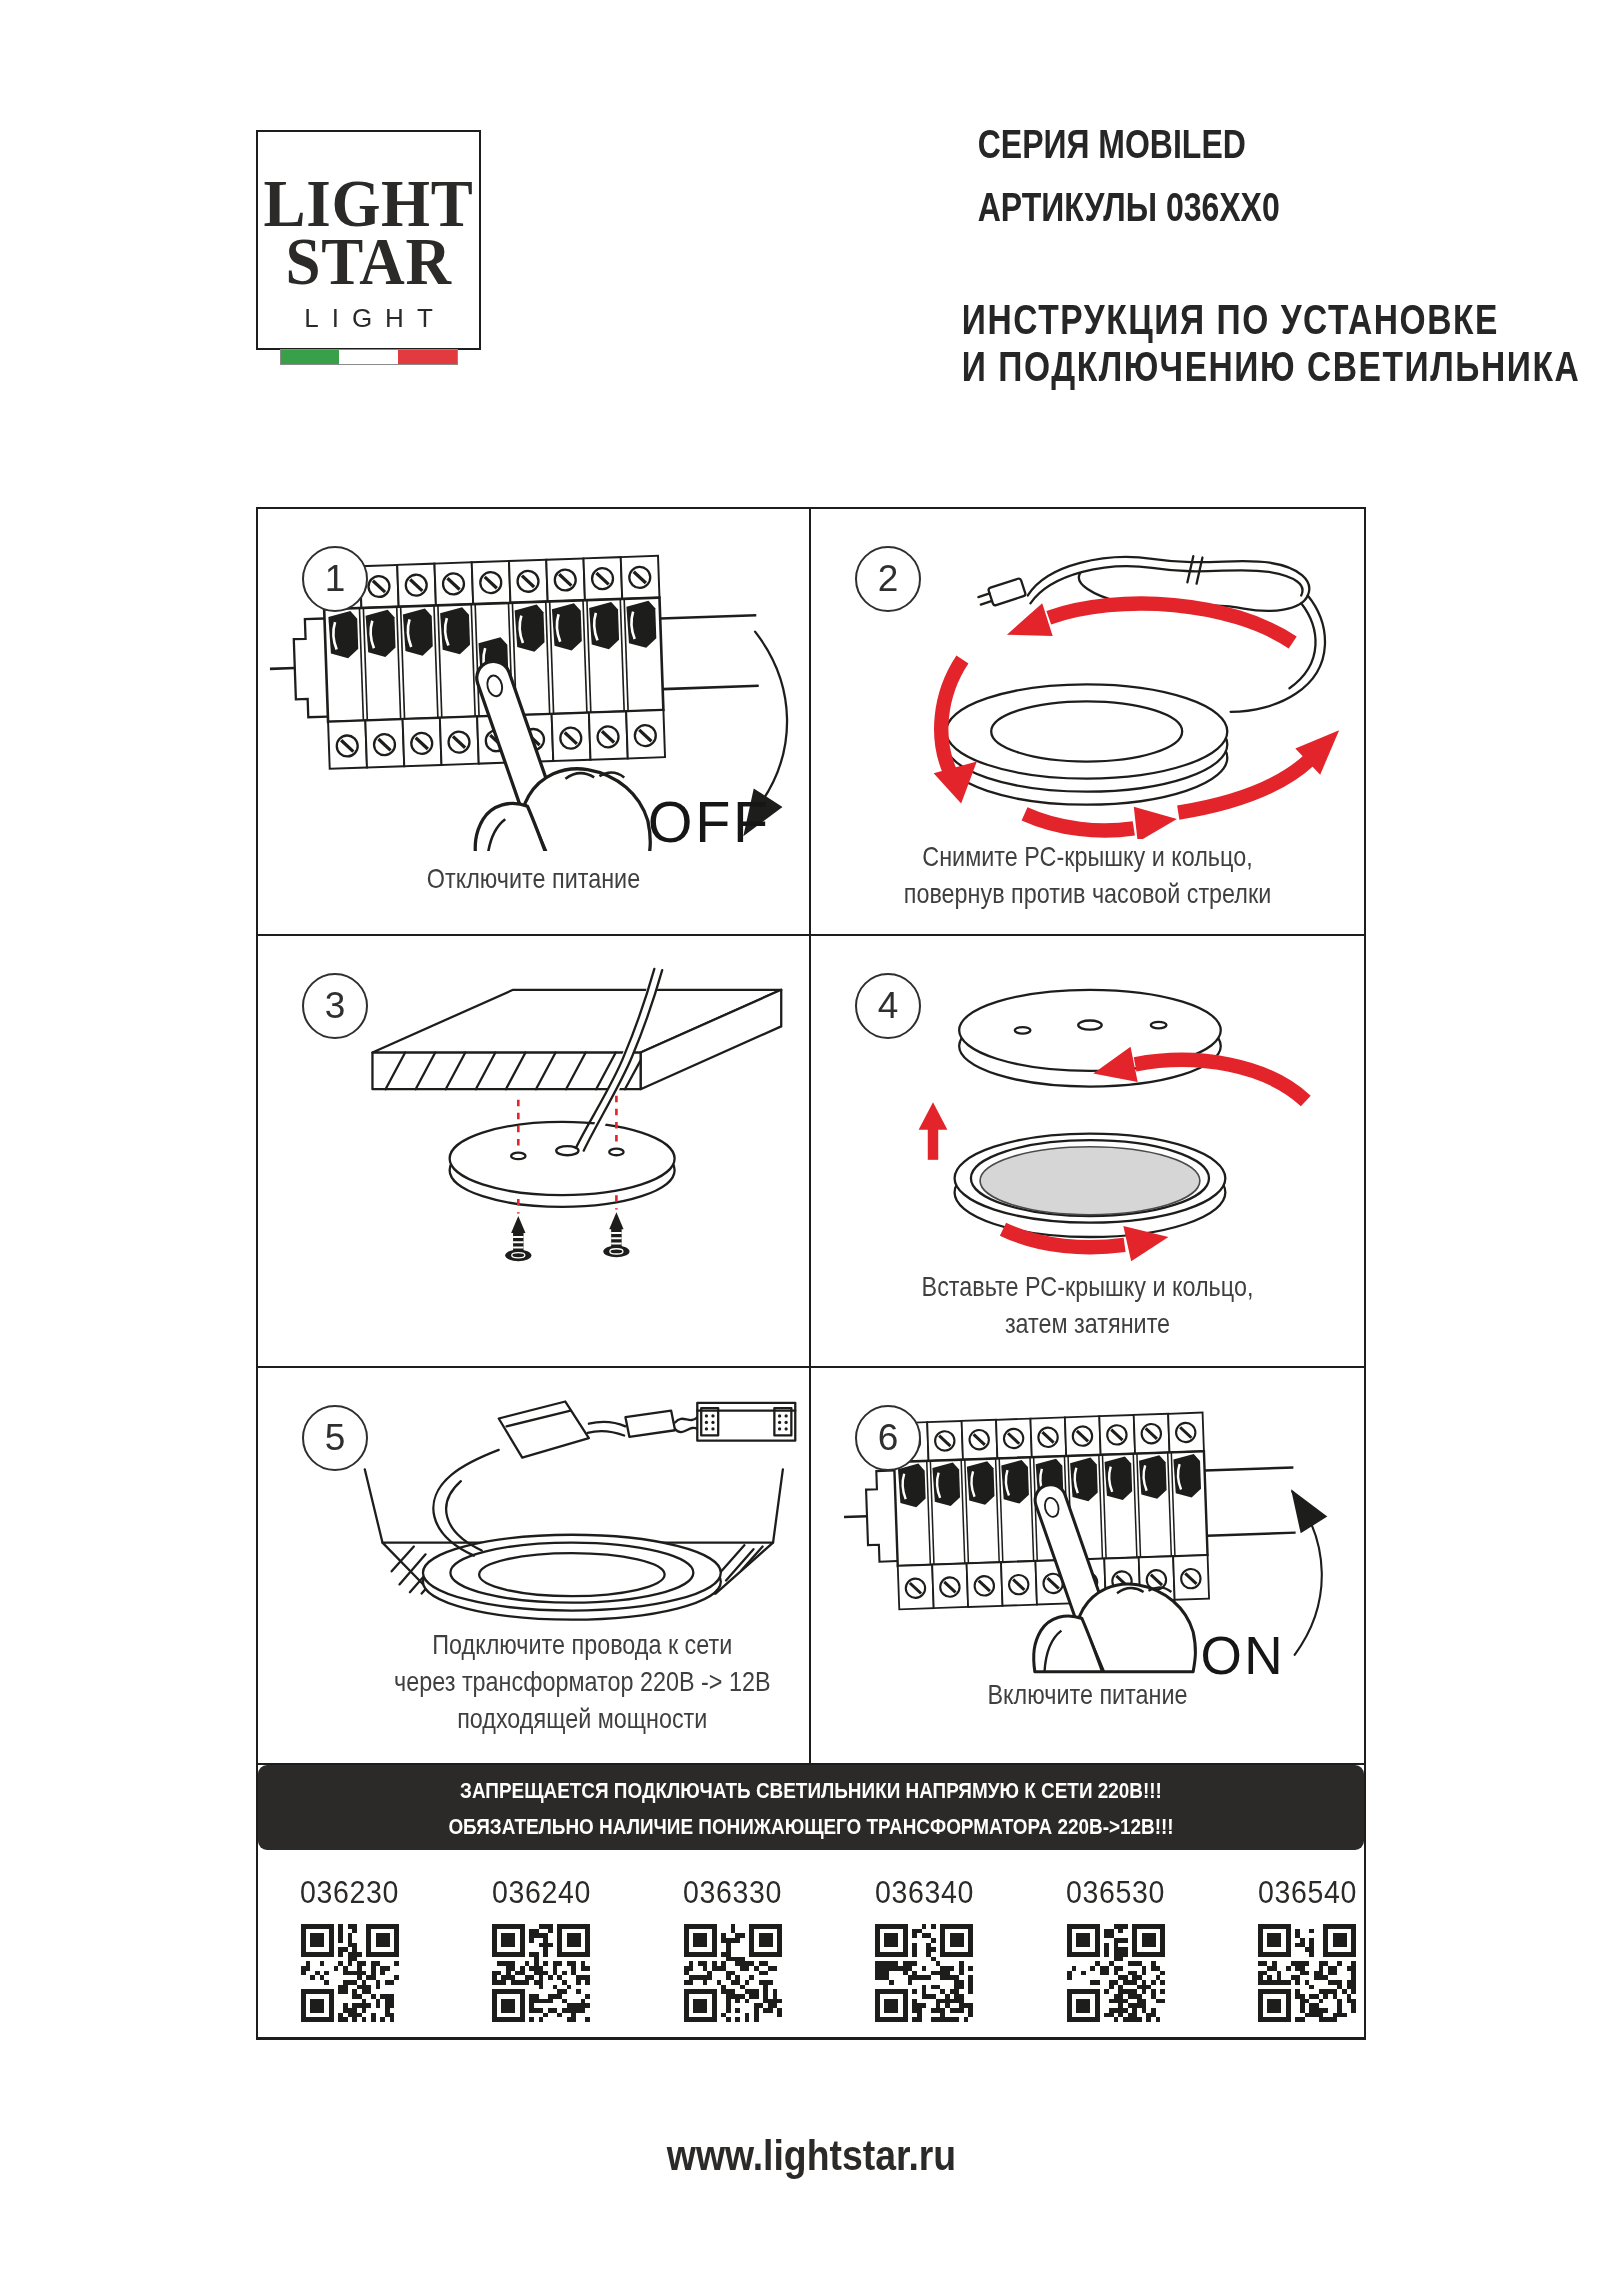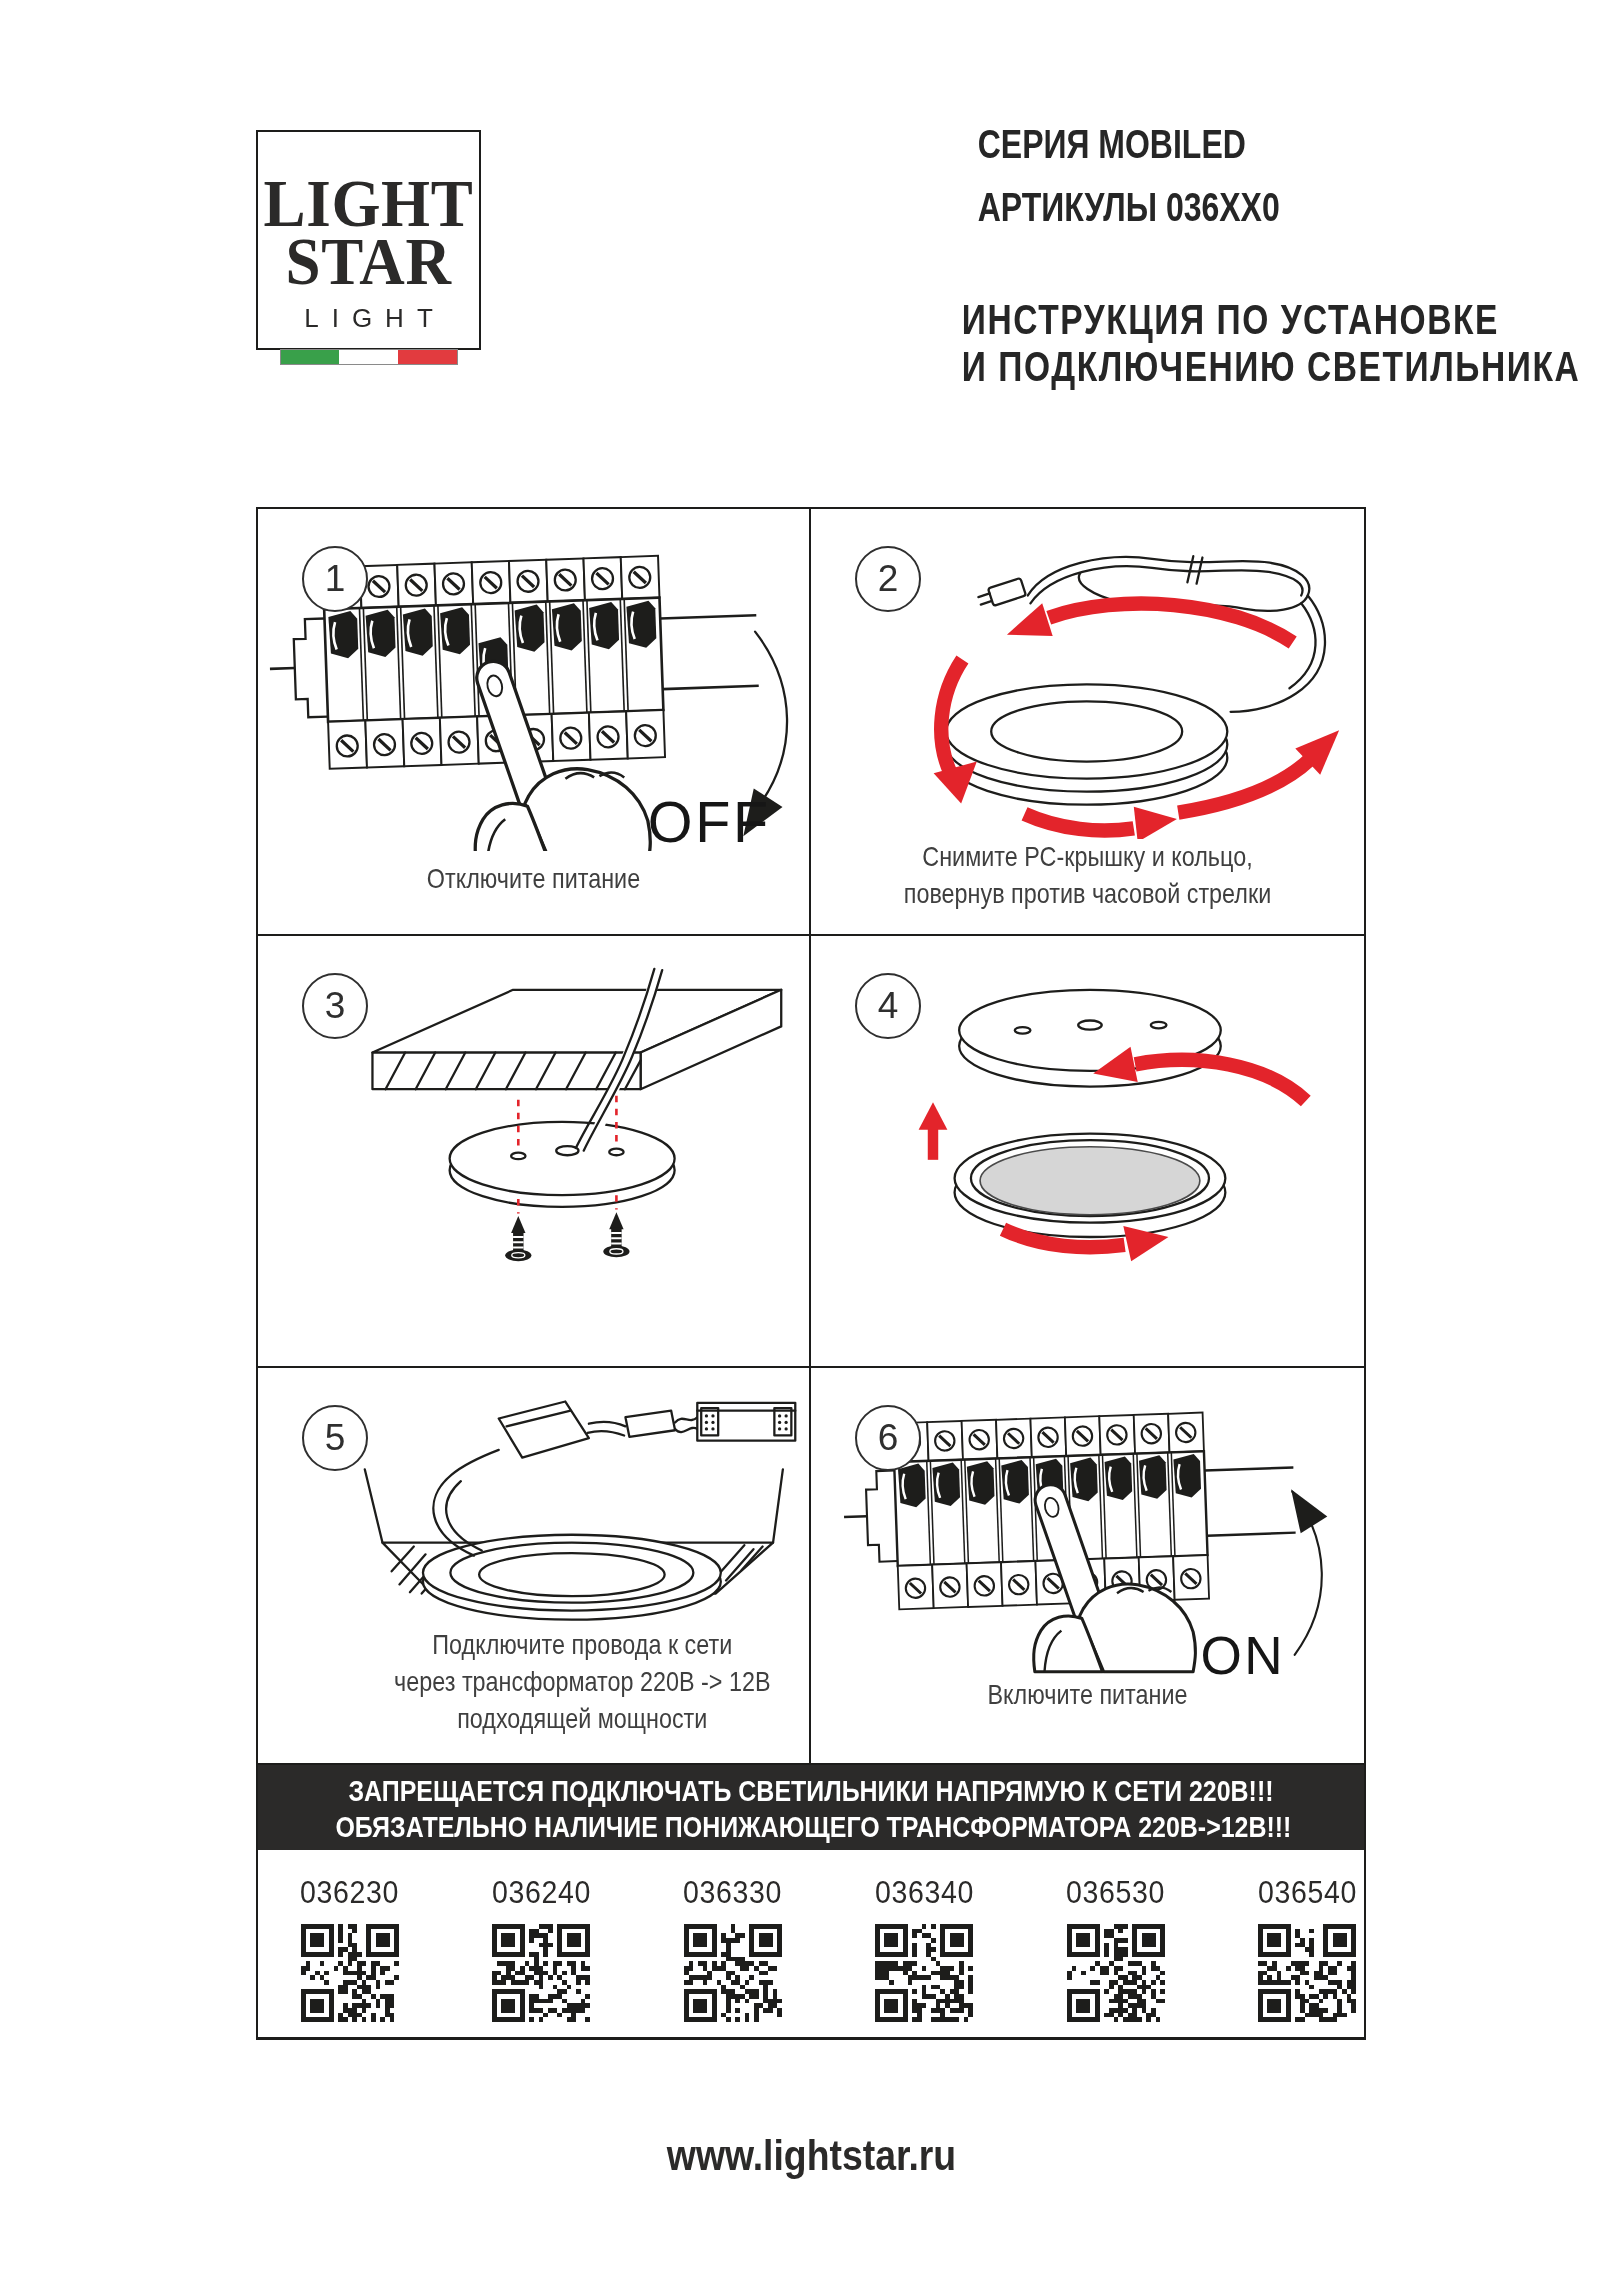--- a/index.html
+++ b/index.html
@@ -36,21 +36,21 @@
   .badge{position:absolute;left:44px;top:37px;width:62px;height:62px;border:2.6px solid #2f2f2f;
          border-radius:50%;text-align:center;line-height:62px;font-size:37px;color:#2f2f2f;background:#fff;}
 
   .caption{position:absolute;left:0;right:0;text-align:center;font-size:27.5px;line-height:37px;color:#3f3f3f;}
   .caption div{transform:scaleX(.85);transform-origin:50% 50%;white-space:nowrap;}
   .caption.left{left:136px;right:auto;text-align:center;}
   .caption.left div{transform-origin:0 50%;}
 
   
   .warnbar{grid-column:1 / 3;background:#2b2a29;color:#fff;text-align:center;
-           font-weight:700;font-size:29px;line-height:36px;padding-top:7.9px;box-sizing:border-box;}
+           font-weight:700;font-size:22px;line-height:36px;padding-top:7.9px;box-sizing:border-box;border-radius:9px;}
   .warnbar div{transform:scaleX(.86);transform-origin:50% 50%;white-space:nowrap;}
 
   
   .qrrow{grid-column:1 / 3;display:flex;justify-content:space-between;gap:55px;padding-top:25px;box-sizing:border-box;background:#fff;margin-left:35px;}
   .qr-col{width:113px;text-align:center;}
   .qr-num{font-size:31px;letter-spacing:0.7px;color:#2b2a29;transform:scaleX(.92);}
   .qr-box{width:98px;height:98px;margin:13px auto 0;}
   .qr-box svg{width:98px;height:98px;}
 
   
@@ -319,20 +319,24 @@
           <line x1="185" y1="302" x2="185" y2="252" stroke="#e3242b" stroke-width="16"></line>
           <polygon class="redf" points="185,214 163,256 207,256"></polygon>
         </g>
         <g>
           <path class="red" d="M755,212 C695,156 588,138 494,156"></path>
           <polygon class="redf" points="430,170 498,183 487,129"></polygon>
           <path class="red" d="M292,408 C350,436 420,440 478,432"></path>
           <polygon class="redf" points="545,420 488,457 476,403"></polygon>
         </g>
       </svg>
+      <div class="caption" style="bottom:23.6px">
+        <div>Вставьте РС-крышку и кольцо,</div>
+        <div>затем затяните</div>
+      </div>
     </div>
 
     <div class="cell c1">
       <div class="badge">5</div>
       <svg width="552" height="258" viewBox="0 0 844 395" style="margin-top:9.8px">
 
         <g>
           <line x1="163" y1="140" x2="190" y2="252" class="k"></line>
           <line x1="803" y1="140" x2="788" y2="252" class="k"></line>
           <polygon class="kw" points="190,252 788,252 700,330 266,330"></polygon>

